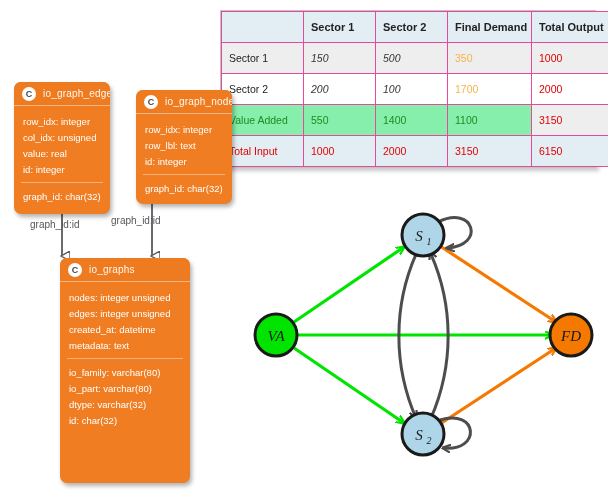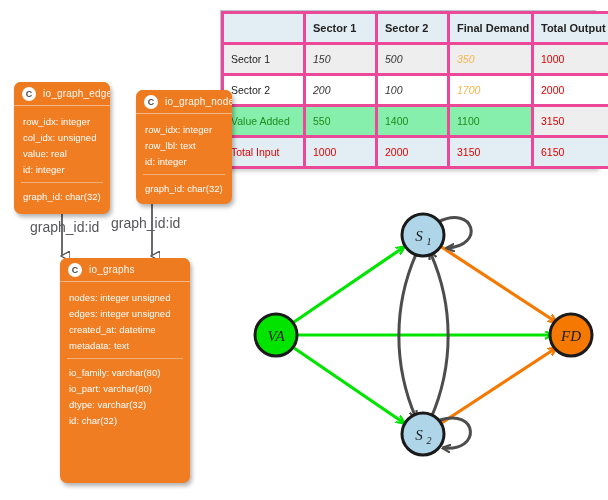--- a/index.html
+++ b/index.html
@@ -20,21 +20,21 @@
     box-shadow:3px 3px 4px rgba(0,0,0,0.22);
     box-sizing:border-box;
   }
   table.iotable{
     border-collapse:collapse;
     width:100%;height:100%;
     table-layout:fixed;
     font-size:10.5px;
   }
   table.iotable td,table.iotable th{
-    border:3px solid #ec4899;
+    border:1px solid #ec4899;
     padding:0 7px;
     height:31px;
     text-align:left;
     font-weight:normal;
     white-space:nowrap;
     overflow:hidden;
     box-sizing:border-box;
   }
   .col-rowhdr{width:82px;}
   .col-num{width:72px;}
@@ -49,21 +49,21 @@
   tr.r-s1 td{background:#eeeeee;}
   tr.r-s2 td{background:#ffffff;}
   tr.r-va td{background:#86efac;}
   tr.r-ti td{background:#e3eef4;}
 
   td.rowlabel{font-weight:bold;color:#222;}
   td.rowlabel.green{color:#1e8c1e;}
   td.rowlabel.red{color:#e00000;}
 
   td.v-int{font-style:italic;color:#333;}
-  td.v-fd{font-style:italic;color:#f6b44a;}
+  td.v-fd{color:#f6b44a;}
   td.v-green{color:#1e8c1e;}
   td.v-red{color:#e00000;font-weight:bold;}
   td.v-to{color:#e00000;font-weight:bold;text-align:center;background:#e3eef4 !important;}
   tr.r-s1 td.v-to{background:#eeeeee !important;}
   tr.r-s2 td.v-to{background:#ffffff !important;}
   tr.r-va td.v-to{background:#eeeeee !important;}
 
   
   .erbox{
     position:absolute;
@@ -95,21 +95,21 @@
   .ebfield{padding:2.5px 9px;color:#ffffff;white-space:nowrap;}
   .ebsep{height:1px;background:rgba(255,255,255,0.40);margin:5px 7px;}
 
   #box-edges{left:14px;top:82px;width:96px;height:132px;}
   #box-nodes{left:136px;top:90px;width:96px;height:114px;}
   #box-graphs{left:60px;top:258px;width:130px;height:225px;}
 
   
   .edgelabel{
     position:absolute;
-    font-size:14px;color:#55565a;
+    font-size:10px;color:#55565a;
     white-space:nowrap;
   }
   #lbl-left{left:30px;top:219px;}
   #lbl-right{left:111px;top:215px;}
 
   
   #graph-svg{position:absolute;left:236px;top:196px;}
 
   .nodelabel{
     font-family:"Liberation Serif", serif;

